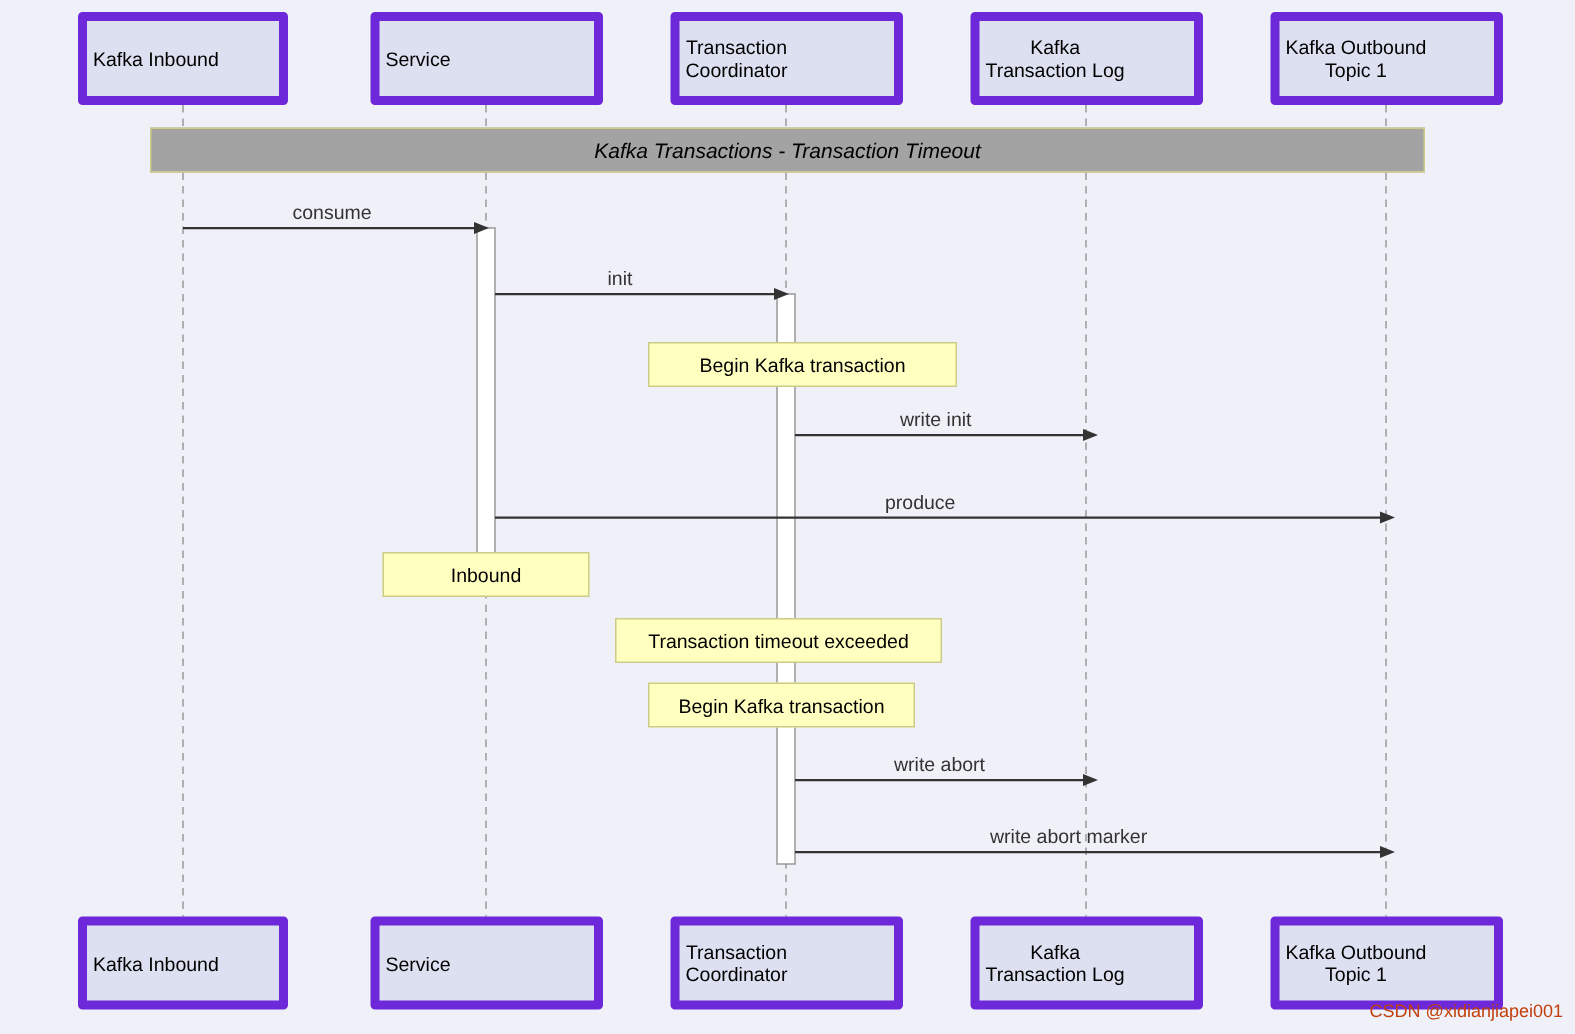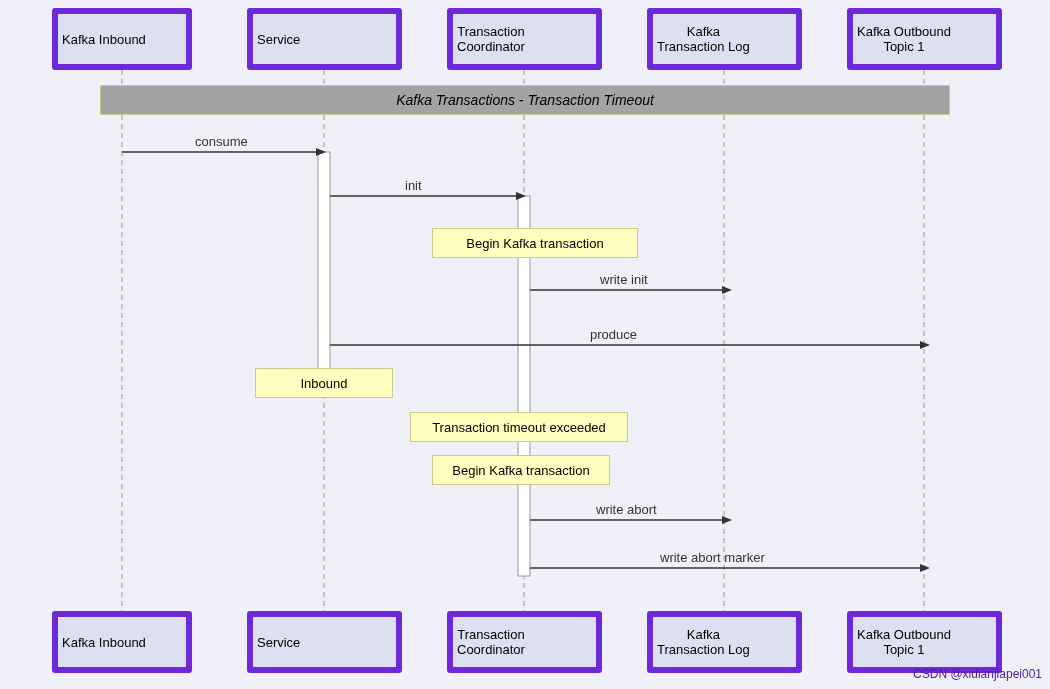--- a/index.html
+++ b/index.html
@@ -68,21 +68,21 @@
       width: 1050px;
       height: 689px;
       pointer-events: none;
     }
 
     .watermark {
       position: absolute;
       bottom: 8px;
       right: 8px;
       font-size: 12px;
-      color: #4c1d95;
+      color: #c2410c;
     }
   </style>
 </head>
 <body>
 
 <div class="diagram-container">
 
   <svg class="arrows">
 
     <line x1="122" y1="70" x2="122" y2="611" stroke="#999" stroke-dasharray="5,4" stroke-width="1"></line>

